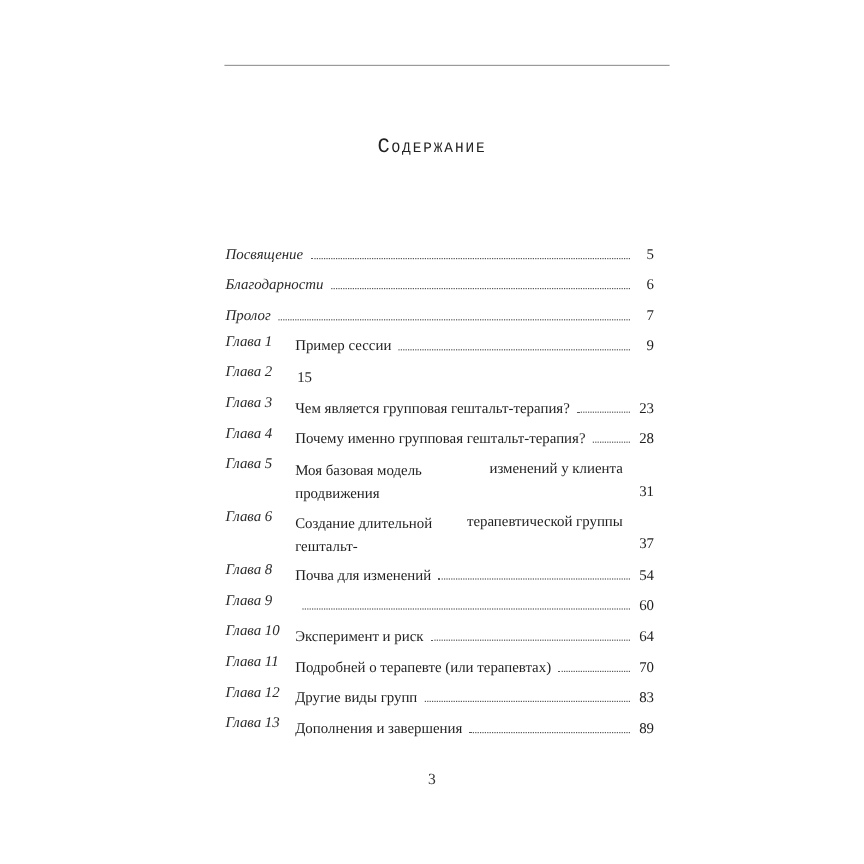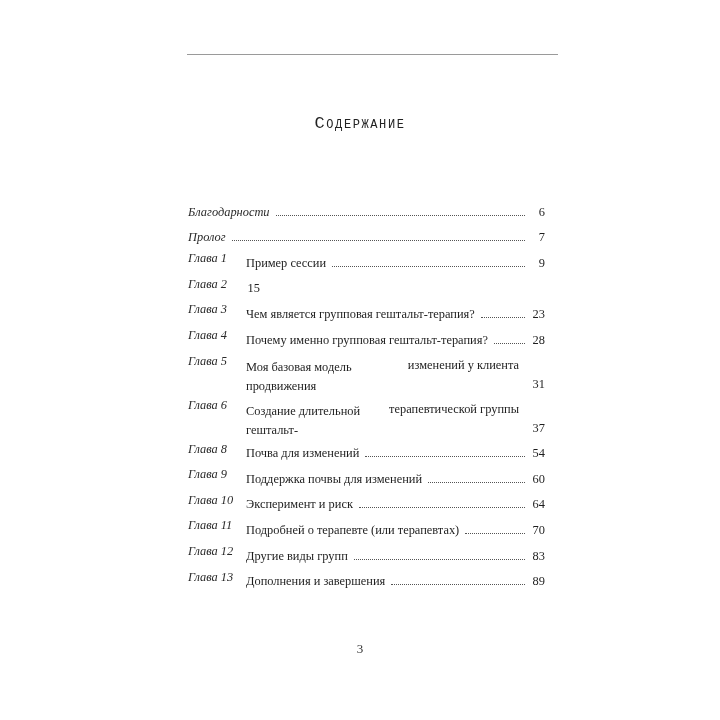--- a/index.html
+++ b/index.html
@@ -50,20 +50,25 @@
 </style>
 </head>
 <body>
 
 <div class="top-rule"></div>
 
 <div class="title">Содержание</div>
 
 <div class="toc">
 
+  <div class="row front">
+    <span class="label">Посвящение</span>
+    <span class="leader"></span>
+    <span class="page">5</span>
+  </div>
   <div class="row front">
     <span class="label">Благодарности</span>
     <span class="leader"></span>
     <span class="page">6</span>
   </div>
   <div class="row front">
     <span class="label">Пролог</span>
     <span class="leader"></span>
     <span class="page">7</span>
   </div>
@@ -122,21 +127,20 @@
     <span class="label">Глава 8</span>
     <span class="body-text">
         <span class="entry">Почва для изменений</span>
         <span class="leader"></span>
       </span>
     <span class="page">54</span>
   </div>
   <div class="row">
     <span class="label">Глава 9</span>
     <span class="body-text">
-        <span class="entry">Поддержка почвы для изменений</span>
         <span class="leader"></span>
       </span>
     <span class="page">60</span>
   </div>
   <div class="row">
     <span class="label">Глава 10</span>
     <span class="body-text">
         <span class="entry">Эксперимент и риск</span>
         <span class="leader"></span>
       </span>

